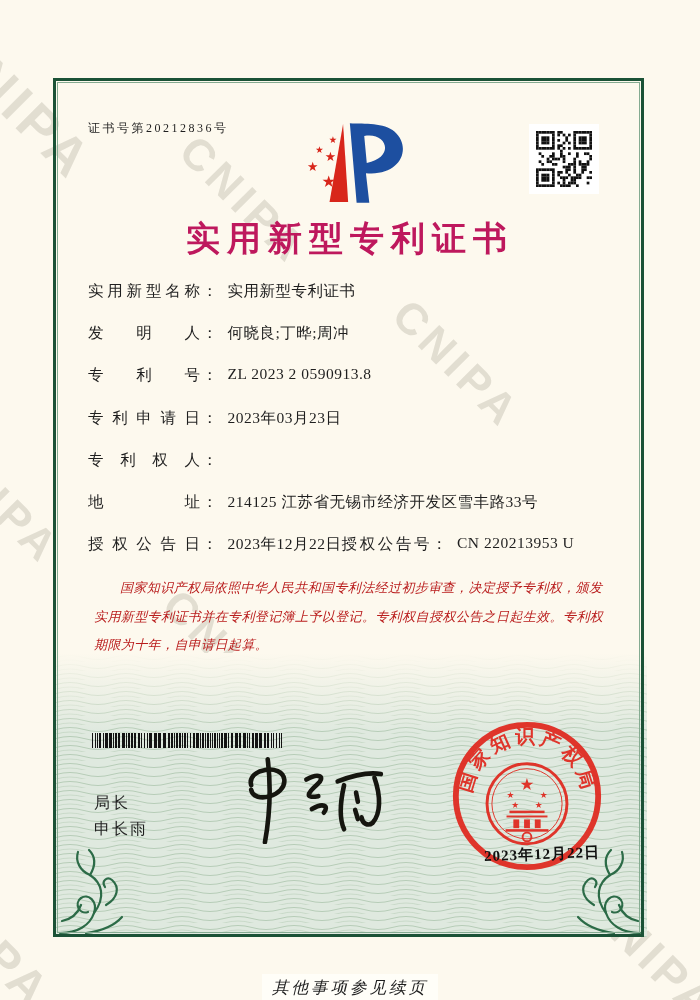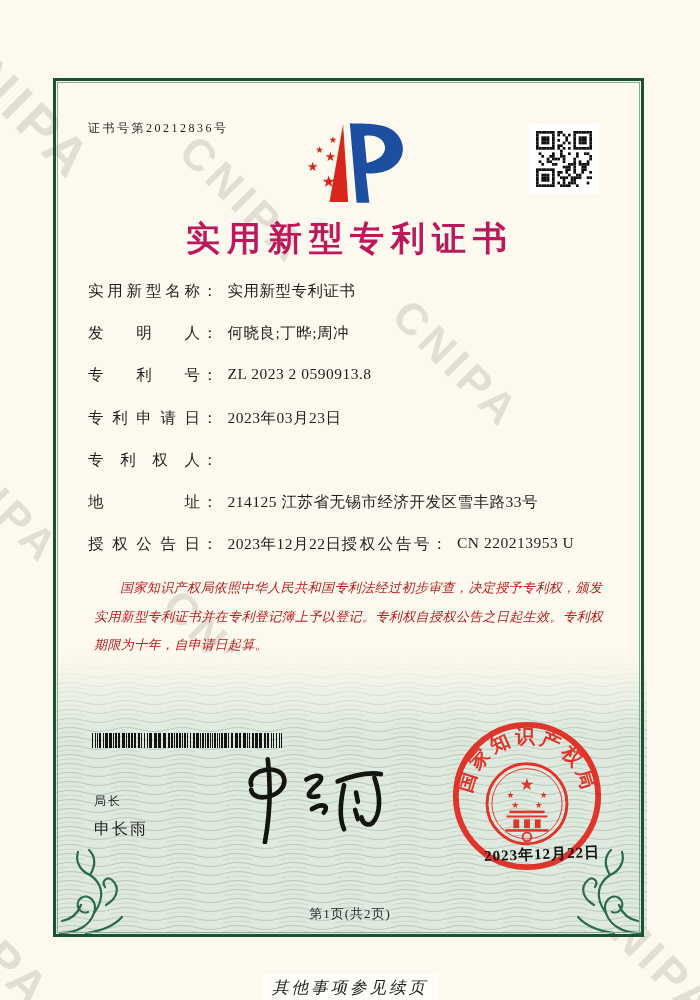--- a/index.html
+++ b/index.html
@@ -45,21 +45,21 @@
   .flabel{display:inline-block;width:112px;text-align:justify;text-align-last:justify;}
   .flabel.narrow{width:88px;}
   .fcolon{margin:0 10px 0 2px;}
   .fvalue{letter-spacing:.5px;white-space:nowrap;}
   .paras{position:absolute;left:88px;top:568px;width:528px;}
   .paras p{
     margin:6px;font-size:13px;line-height:28.6px;text-indent:2em;
     font-style:italic;letter-spacing:.4px;color:#b91c1c;
   }
   .barcode{position:absolute;left:92px;top:733px;}
-  .signer-title{position:absolute;left:94px;top:793px;font-size:12px;letter-spacing:2px;font-family:Liberation Mono, monospace;}
+  .signer-title{position:absolute;left:94px;top:793px;font-size:16px;letter-spacing:2px;font-family:Liberation Mono, monospace;}
   .signer-name{position:absolute;left:94px;top:819px;font-size:16px;letter-spacing:2px;font-family:"Liberation Sans","DejaVu Sans",sans-serif;}
   .signature{position:absolute;left:208px;top:752px;}
   .seal{position:absolute;left:449px;top:718px;}
   .seal-date{
     position:absolute;left:472px;top:845px;width:140px;text-align:center;
     font-size:15px;font-weight:bold;color:#101010;letter-spacing:1px;
     transform:rotate(-2deg);
   }
   .page-info{
     position:absolute;left:0;top:905px;width:700px;text-align:center;
@@ -508,16 +508,15 @@
       <rect x="59" y="100" width="42" height="2" fill="#e02a20"></rect>
       <rect x="66" y="104" width="6" height="9" fill="#e02a20"></rect>
       <rect x="77" y="104" width="6" height="9" fill="#e02a20"></rect>
       <rect x="88" y="104" width="6" height="9" fill="#e02a20"></rect>
       <rect x="58" y="114" width="44" height="2.6" fill="#e02a20"></rect>
       <circle cx="80" cy="122" r="4.5" fill="none" stroke="#e02a20" stroke-width="2"></circle>
     </g>
   </svg>
   <div class="seal-date">2023年12月22日</div>
 
-  <div class="page-info">第1页(共2页)</div>
 </div>
 
 <div class="footer-note">其他事项参见续页</div>
 
 </body></html>

